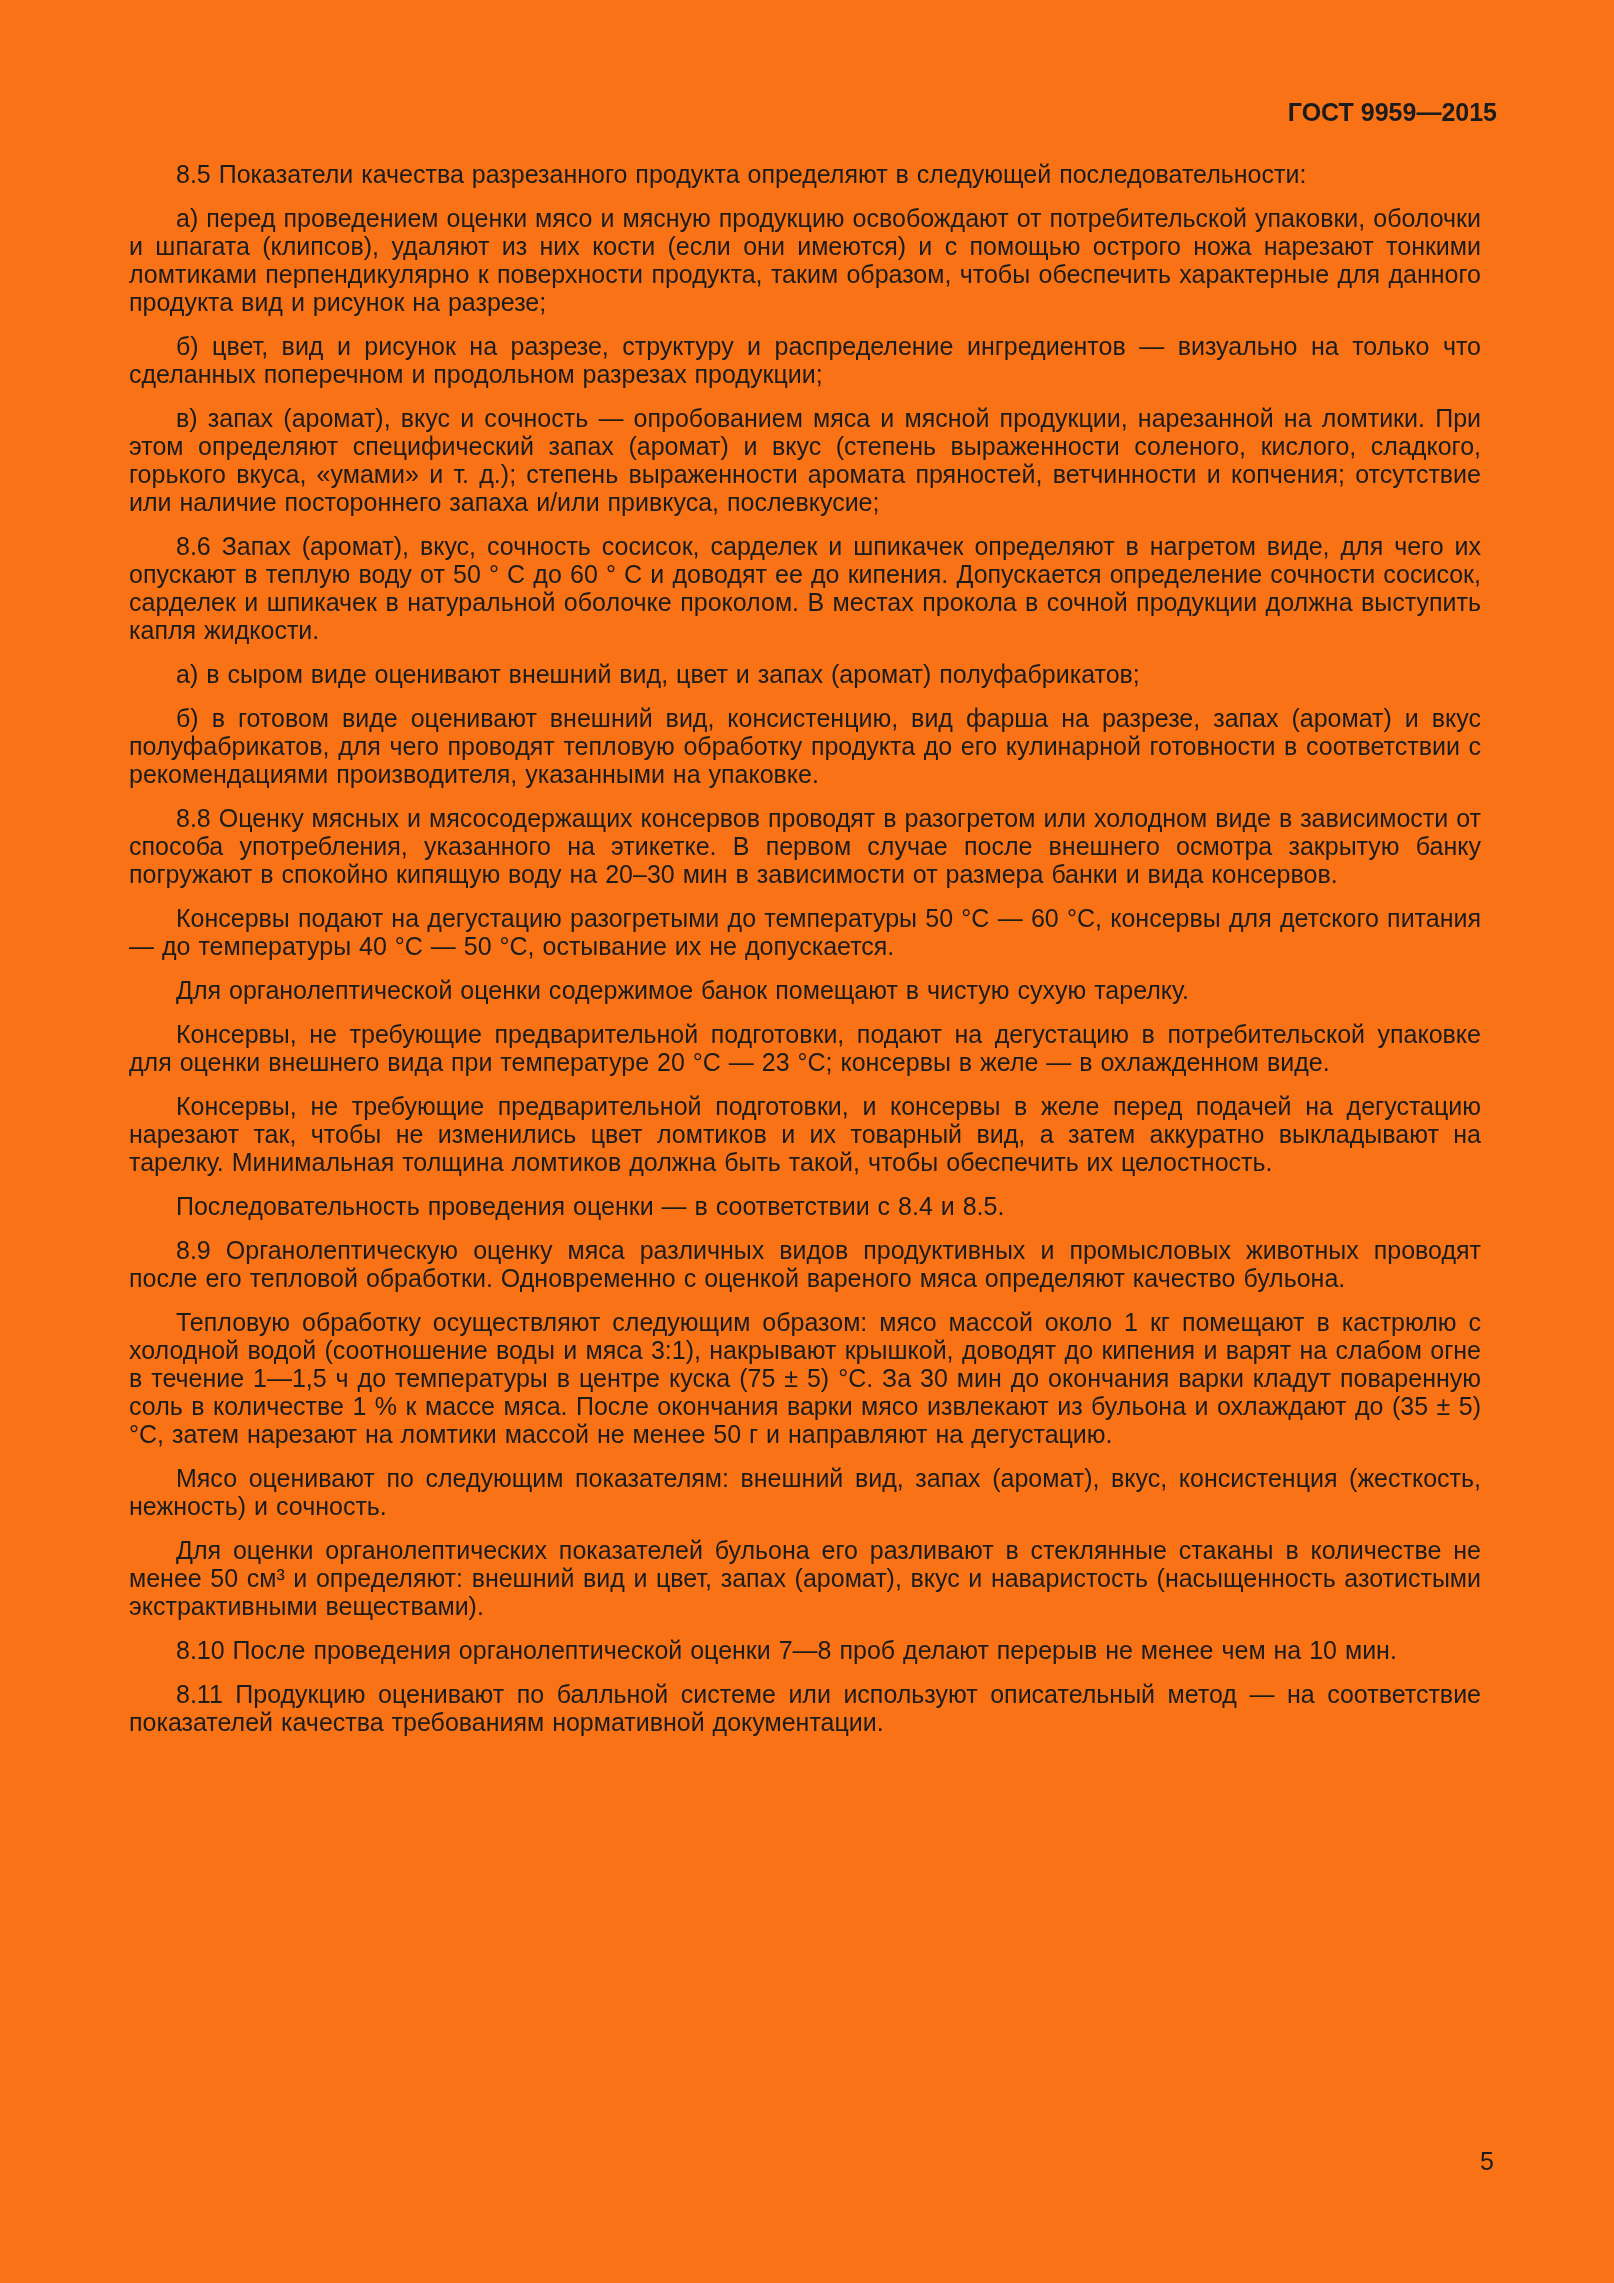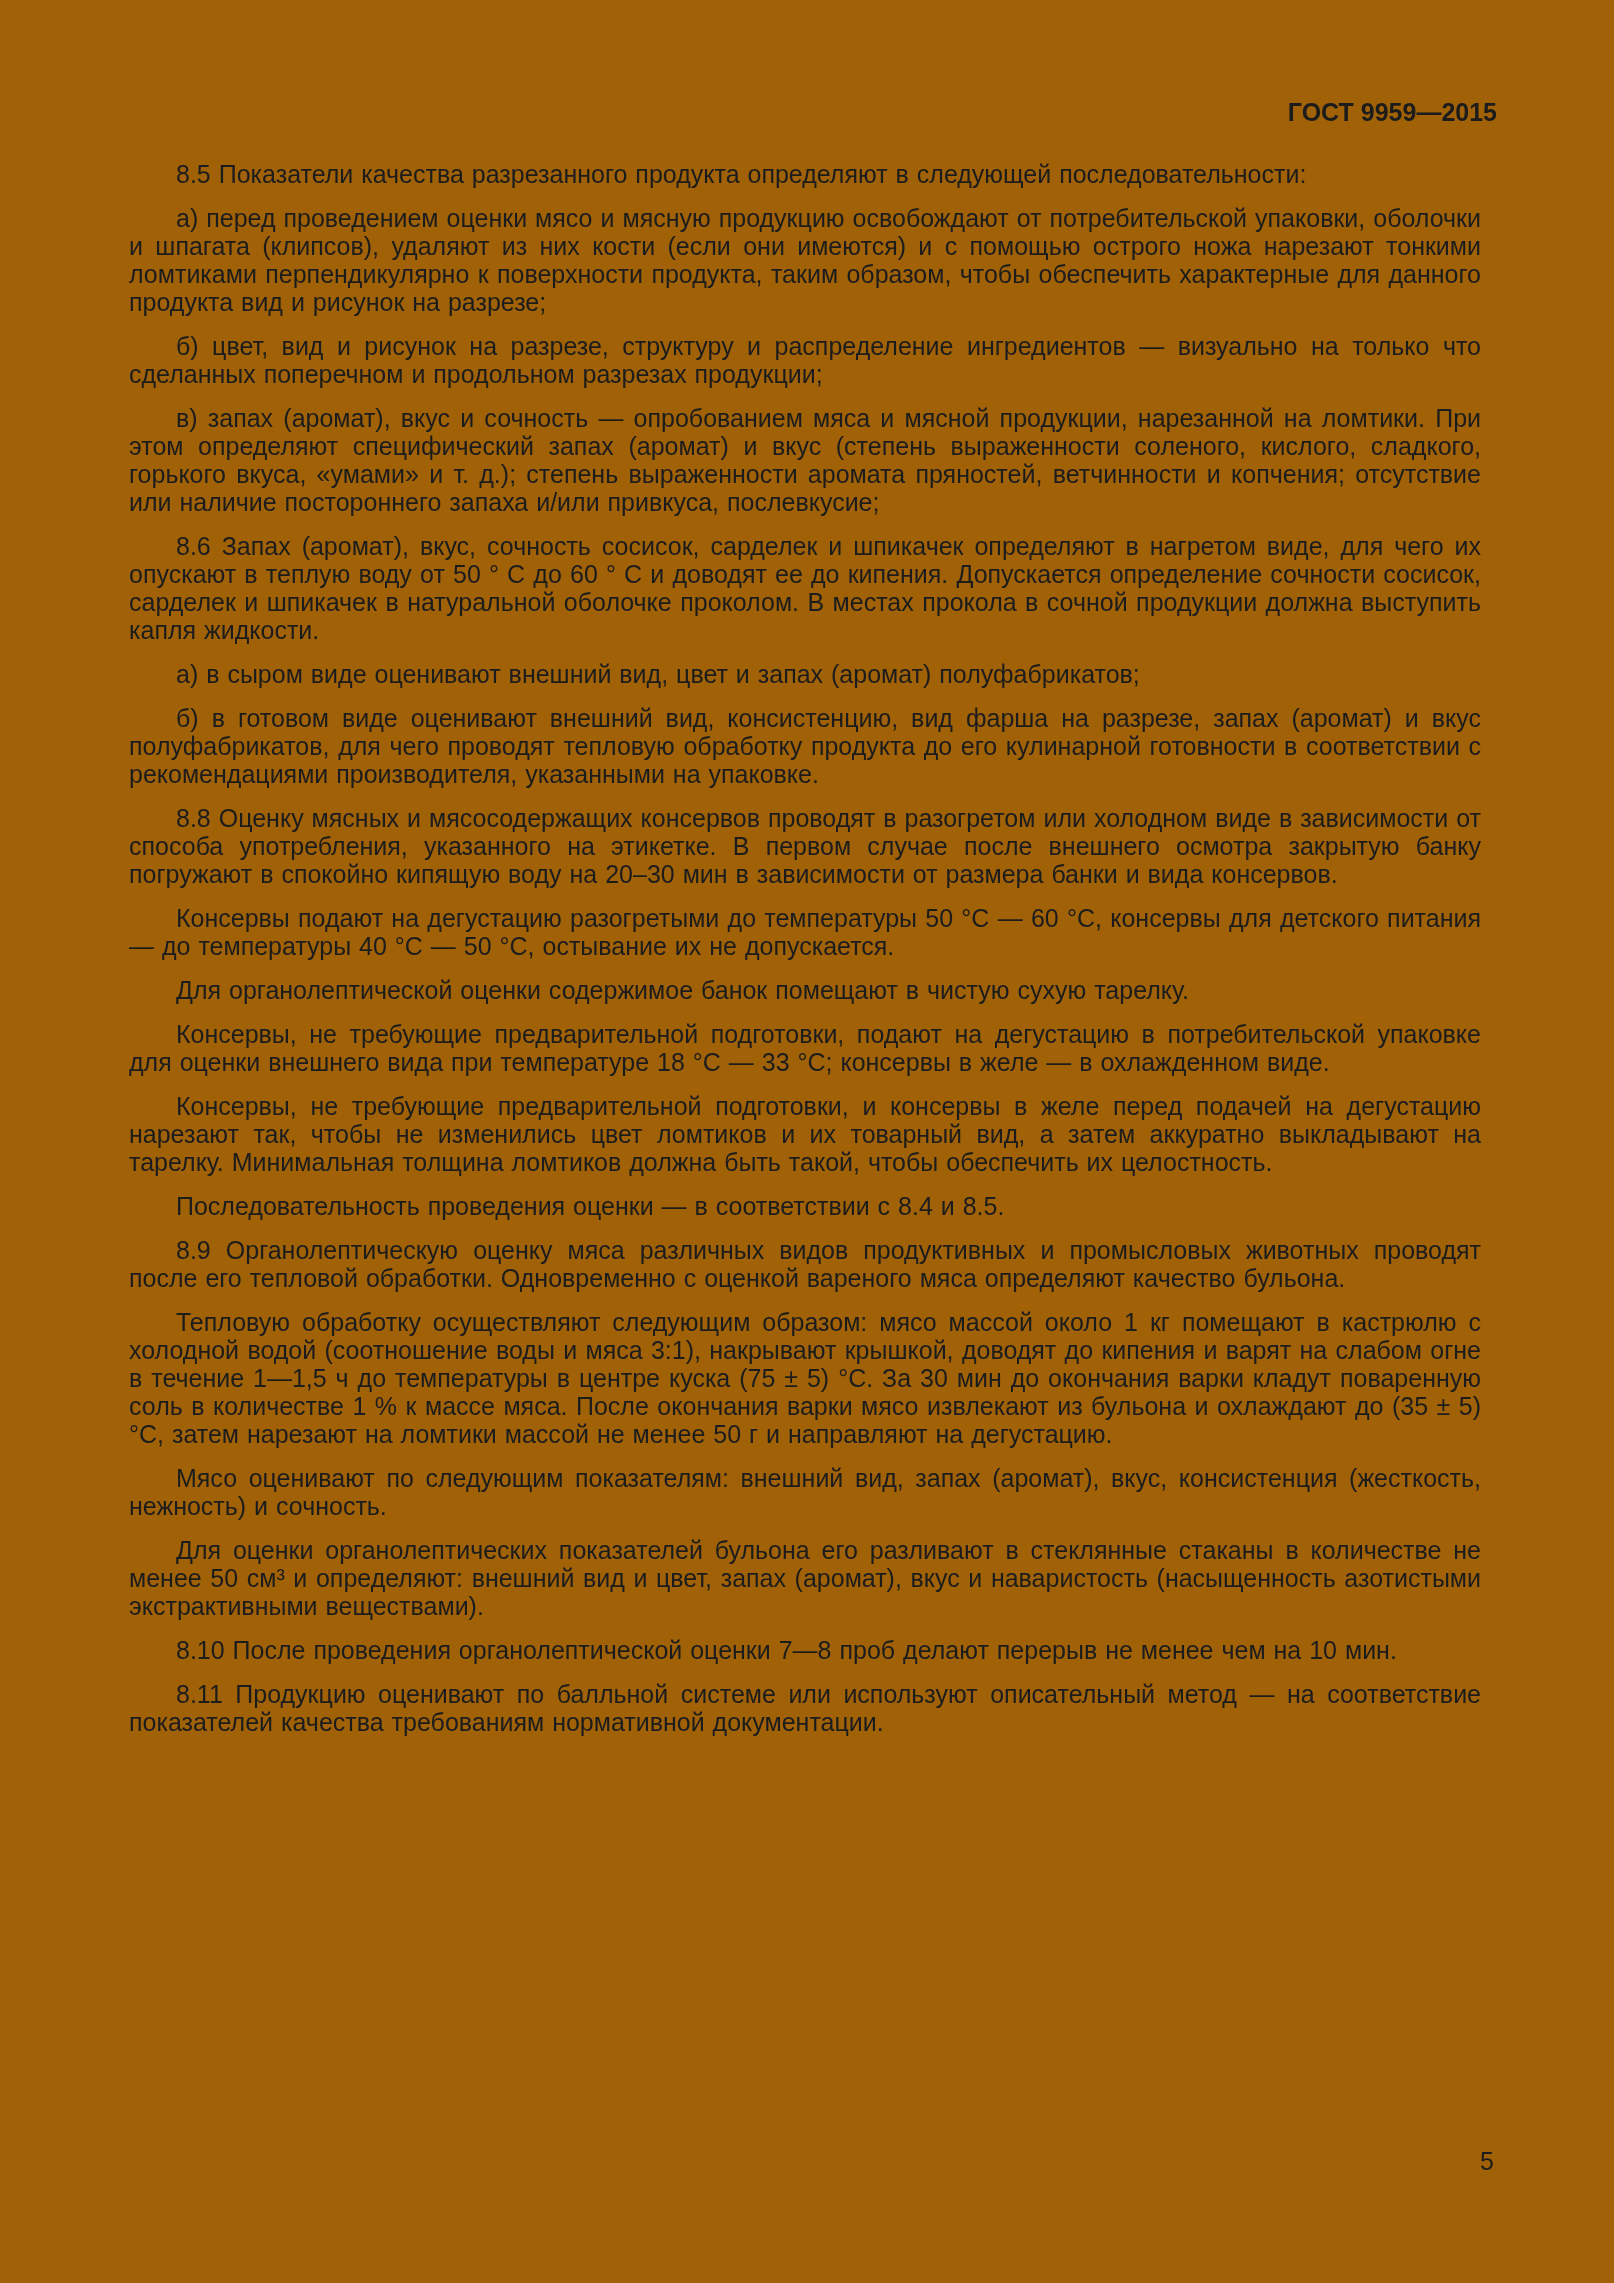--- a/index.html
+++ b/index.html
@@ -4,21 +4,21 @@
 <style>
   html, body {
     margin: 0;
     padding: 0;
     background: #ffffff;
   }
   .page {
     position: relative;
     width: 1614px;
     height: 2283px;
-    background: #a16207;
+    background: #f97316;
     box-sizing: border-box;
     padding: 98px 117px 0 113px;
     font-family: "Liberation Sans", sans-serif;
     color: #1c1c1c;
     overflow: hidden;
   }
   .doc-header {
     text-align: right;
     font-weight: bold;
     font-size: 25px;
@@ -53,21 +53,21 @@
     <p>8.5 Показатели качества разрезанного продукта определяют в следующей последовательности:</p>
     <p>а) перед проведением оценки мясо и мясную продукцию освобождают от потребительской упаковки, оболочки и шпагата (клипсов), удаляют из них кости (если они имеются) и с помощью острого ножа нарезают тонкими ломтиками перпендикулярно к поверхности продукта, таким образом, чтобы обеспечить характерные для данного продукта вид и рисунок на разрезе;</p>
     <p>б) цвет, вид и рисунок на разрезе, структуру и распределение ингредиентов — визуально на только что сделанных поперечном и продольном разрезах продукции;</p>
     <p>в) запах (аромат), вкус и сочность — опробованием мяса и мясной продукции, нарезанной на ломтики. При этом определяют специфический запах (аромат) и вкус (степень выраженности соленого, кислого, сладкого, горького вкуса, «умами» и т. д.); степень выраженности аромата пряностей, ветчинности и копчения; отсутствие или наличие постороннего запаха и/или привкуса, послевкусие;</p>
     <p>8.6 Запах (аромат), вкус, сочность сосисок, сарделек и шпикачек определяют в нагретом виде, для чего их опускают в теплую воду от 50 ° С до 60 ° С и доводят ее до кипения. Допускается определение сочности сосисок, сарделек и шпикачек в натуральной оболочке проколом. В местах прокола в сочной продукции должна выступить капля жидкости.</p>
     <p>а) в сыром виде оценивают внешний вид, цвет и запах (аромат) полуфабрикатов;</p>
     <p>б) в готовом виде оценивают внешний вид, консистенцию, вид фарша на разрезе, запах (аромат) и вкус полуфабрикатов, для чего проводят тепловую обработку продукта до его кулинарной готовности в соответствии с рекомендациями производителя, указанными на упаковке.</p>
     <p>8.8 Оценку мясных и мясосодержащих консервов проводят в разогретом или холодном виде в зависимости от способа употребления, указанного на этикетке. В первом случае после внешнего осмотра закрытую банку погружают в спокойно кипящую воду на 20–30 мин в зависимости от размера банки и вида консервов.</p>
     <p>Консервы подают на дегустацию разогретыми до температуры 50 °С — 60 °С, консервы для детского питания — до температуры 40 °С — 50 °С, остывание их не допускается.</p>
     <p>Для органолептической оценки содержимое банок помещают в чистую сухую тарелку.</p>
-    <p>Консервы, не требующие предварительной подготовки, подают на дегустацию в потребительской упаковке для оценки внешнего вида при температуре 18 °С — 33 °С; консервы в желе — в охлажденном виде.</p>
+    <p>Консервы, не требующие предварительной подготовки, подают на дегустацию в потребительской упаковке для оценки внешнего вида при температуре 20 °С — 23 °С; консервы в желе — в охлажденном виде.</p>
     <p>Консервы, не требующие предварительной подготовки, и консервы в желе перед подачей на дегустацию нарезают так, чтобы не изменились цвет ломтиков и их товарный вид, а затем аккуратно выкладывают на тарелку. Минимальная толщина ломтиков должна быть такой, чтобы обеспечить их целостность.</p>
     <p>Последовательность проведения оценки — в соответствии с 8.4 и 8.5.</p>
     <p>8.9 Органолептическую оценку мяса различных видов продуктивных и промысловых животных проводят после его тепловой обработки. Одновременно с оценкой вареного мяса определяют качество бульона.</p>
     <p>Тепловую обработку осуществляют следующим образом: мясо массой около 1 кг помещают в кастрюлю с холодной водой (соотношение воды и мяса 3:1), накрывают крышкой, доводят до кипения и варят на слабом огне в течение 1—1,5 ч до температуры в центре куска (75 ± 5) °С. За 30 мин до окончания варки кладут поваренную соль в количестве 1 % к массе мяса. После окончания варки мясо извлекают из бульона и охлаждают до (35 ± 5) °С, затем нарезают на ломтики массой не менее 50 г и направляют на дегустацию.</p>
     <p>Мясо оценивают по следующим показателям: внешний вид, запах (аромат), вкус, консистенция (жесткость, нежность) и сочность.</p>
     <p>Для оценки органолептических показателей бульона его разливают в стеклянные стаканы в количестве не менее 50 см³ и определяют: внешний вид и цвет, запах (аромат), вкус и наваристость (насыщенность азотистыми экстрактивными веществами).</p>
     <p>8.10 После проведения органолептической оценки 7—8 проб делают перерыв не менее чем на 10 мин.</p>
     <p>8.11 Продукцию оценивают по балльной системе или используют описательный метод — на соответствие показателей качества требованиям нормативной документации.</p>
   </div>
 

